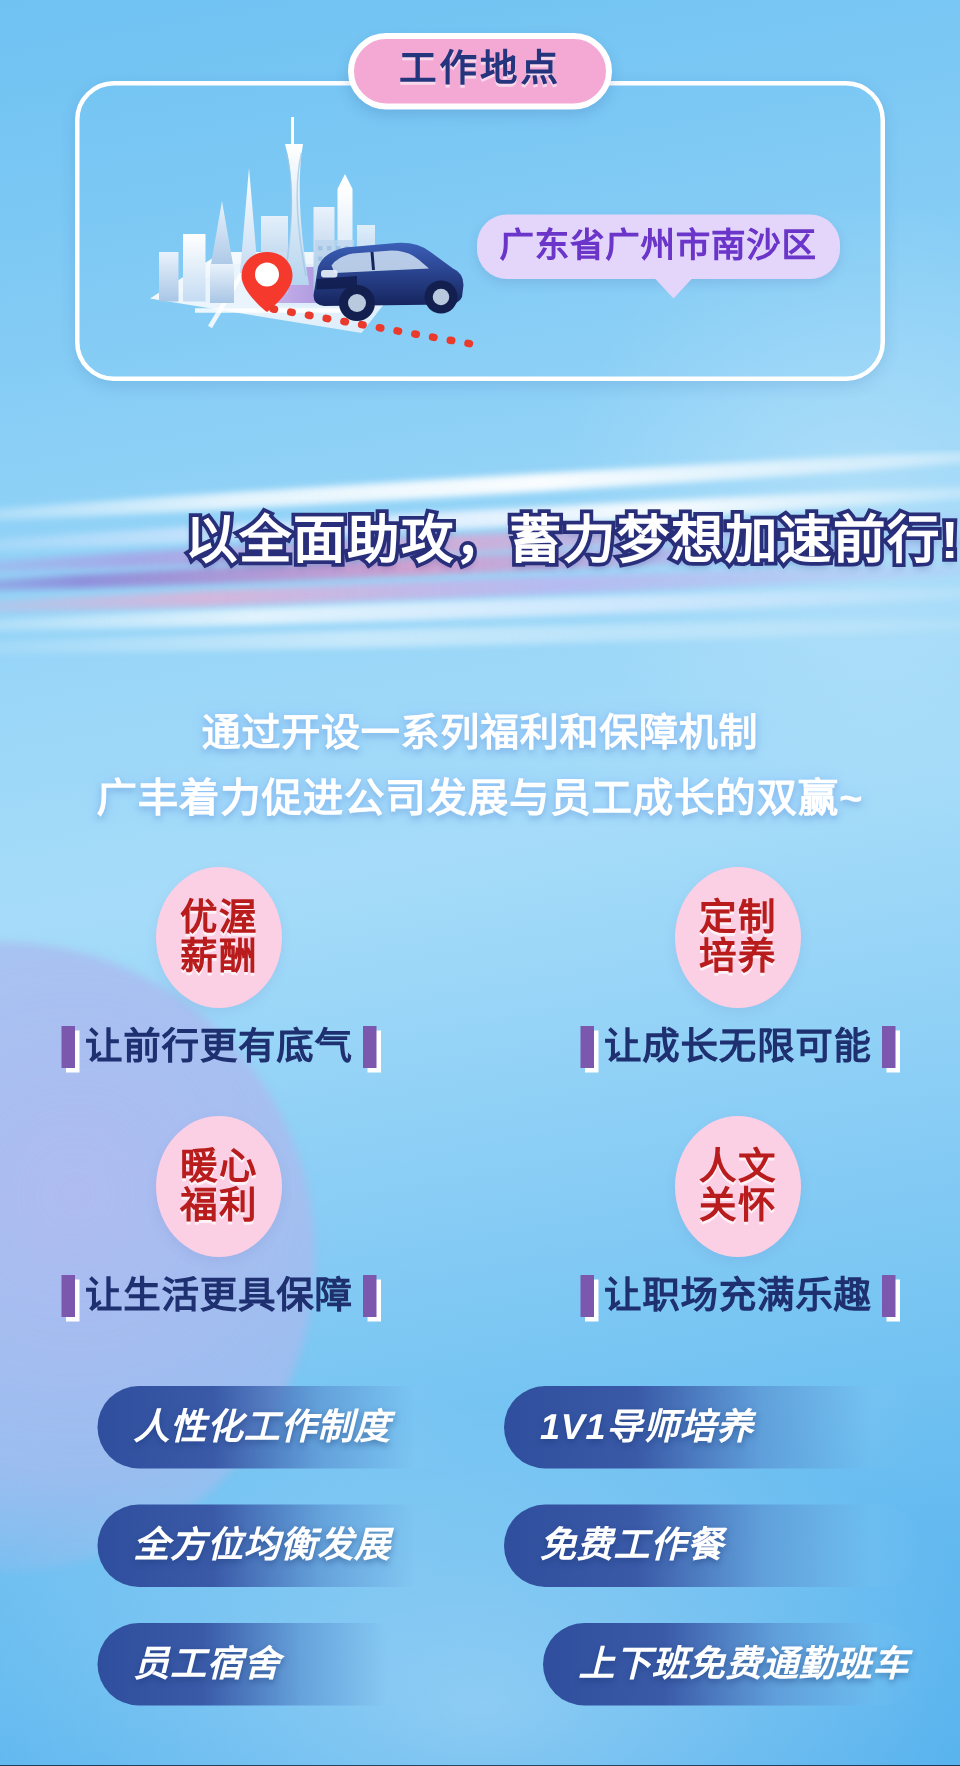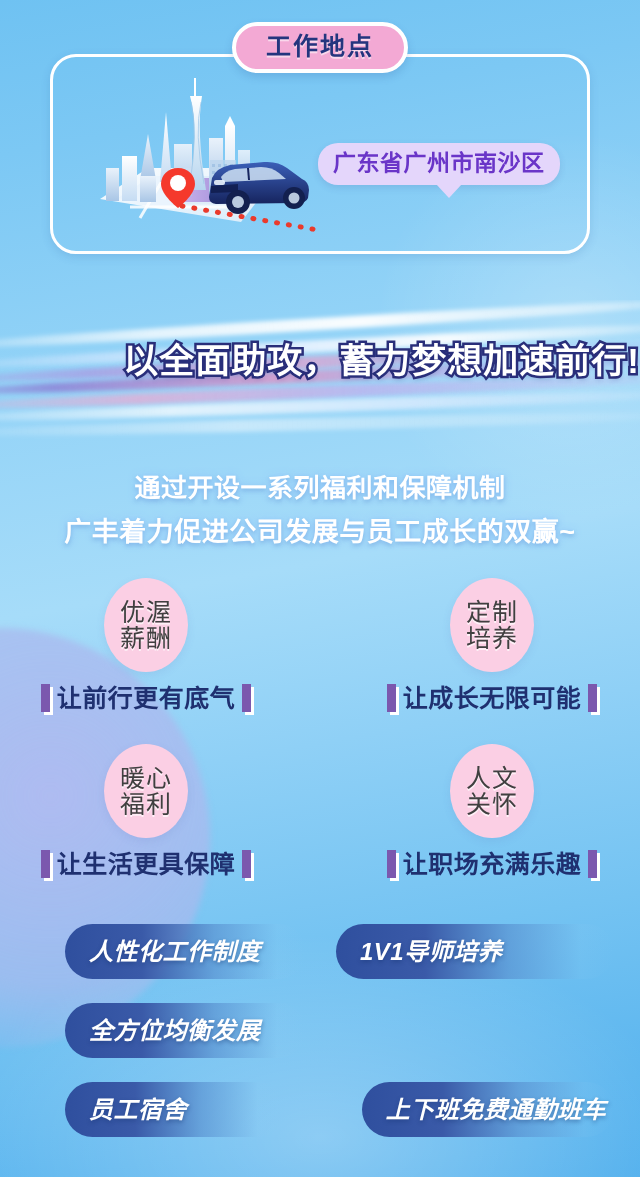--- a/index.html
+++ b/index.html
@@ -112,22 +112,22 @@
   .bcell.col-l{padding-right:28px;}
   .bcell.col-r{padding-left:24px;}
 
   .circle{
     width:84px;height:94px;border-radius:50%;
     background:#fbcfe4;
     display:flex;flex-direction:column;align-items:center;justify-content:center;
     box-shadow:0 3px 8px rgba(90,110,180,.12);
   }
   .circle b{
-    display:block;font-size:25px;font-weight:400;line-height:1.06;
-    color:#404040;letter-spacing:1px;
+    display:block;font-size:25px;font-weight:700;line-height:1.06;
+    color:#b91c1c;letter-spacing:1px;
     text-shadow:0 2px 0 rgba(255,255,255,.70);
     text-align:center;
   }
 
   .tagline{
     margin-top:12px;display:flex;align-items:center;gap:7px;
   }
   .tagline .bar{
     width:9px;height:28px;background:#7b58ae;flex:0 0 auto;
     box-shadow:3px 3px 0 #ffffff;
@@ -354,20 +354,25 @@
         </div>
       </div>
     </div>
 
     <div class="prow" style="margin-top:24px;">
       <div class="pcol left">
         <div class="pill">
           <span>全方位均衡发展</span>
         </div>
       </div>
+      <div class="pcol right">
+        <div class="pill">
+          <span>免费工作餐</span>
+        </div>
+      </div>
     </div>
 
     <div class="prow" style="margin-top:24px;gap:48px;">
       <div class="pcol left">
         <div class="pill">
           <span>员工宿舍</span>
         </div>
       </div>
       <div class="pcol right">
         <div class="pill">

